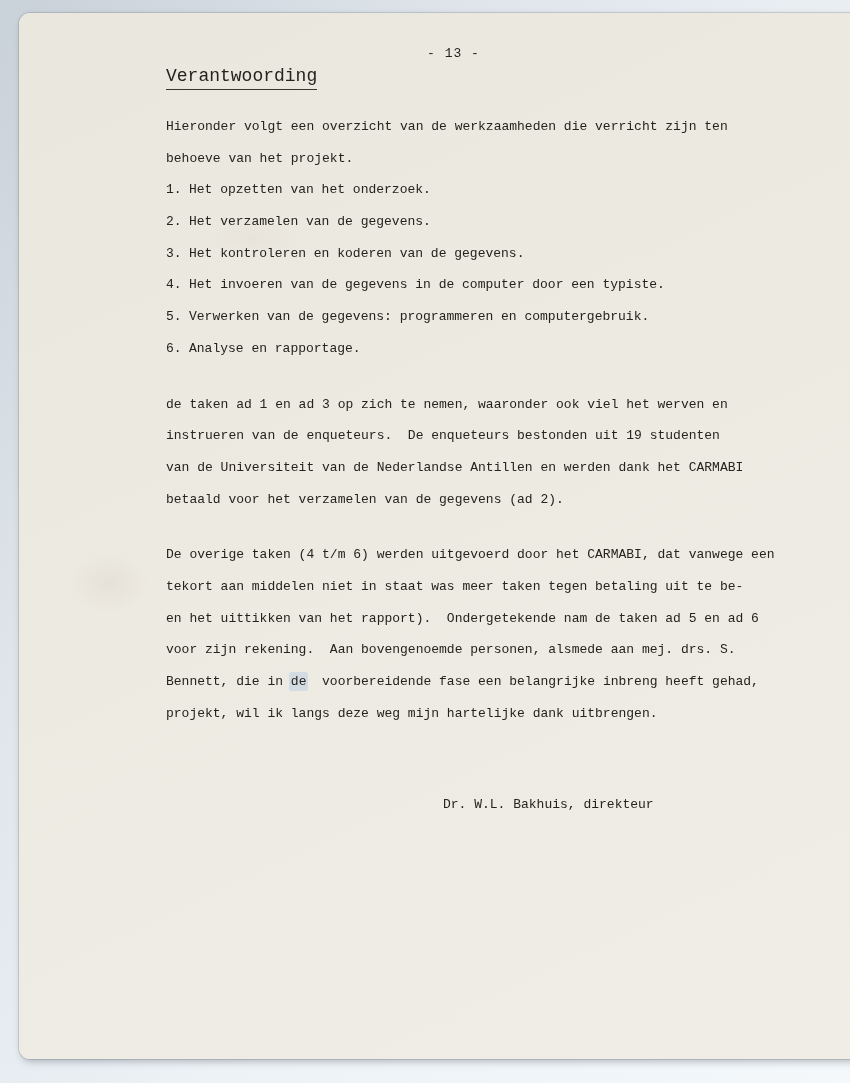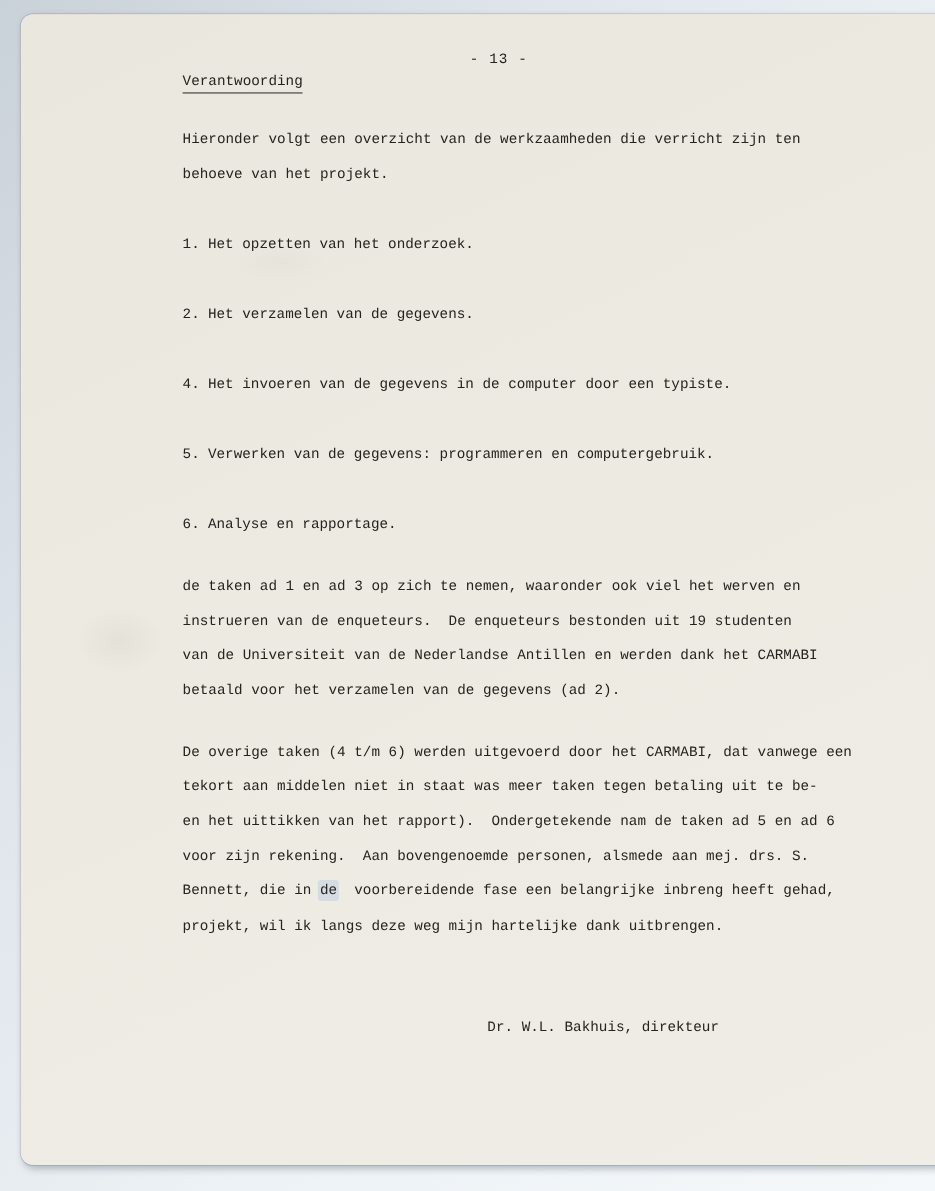--- a/index.html
+++ b/index.html
@@ -50,21 +50,21 @@
     font-family: "Liberation Mono", "DejaVu Sans Mono", monospace;
     font-size: 13px;
     color: #26231e;
     letter-spacing: 1px;
   }
   .heading {
     position: absolute;
     top: 53px;
     left: 147px;
     font-family: "Liberation Mono", "DejaVu Sans Mono", monospace;
-    font-size: 13px;
+    font-size: 18px;
     color: #26231e;
     border-bottom: 1px solid #3a372f;
     padding-bottom: 3px;
   }
   .content {
     position: absolute;
     top: 98px;
     left: 147px;
     width: 645px;
     font-family: "Liberation Mono", "DejaVu Sans Mono", monospace;
@@ -72,21 +72,20 @@
     line-height: 31.7px;
     color: #26231e;
   }
   .line {
     white-space: pre;
     height: 31.7px;
   }
   .list-row {
     white-space: pre;
     height: 31.7px;
-    margin-top: 32px;
   }
   .list-num {
     display: inline-block;
     width: 23px;
   }
   .para {
     margin-top: 24px;
   }
   .hl {
     background: rgba(170, 198, 228, 0.38);
@@ -114,20 +113,21 @@
     <div class="content">
 
       <div>
         <div class="line">Hieronder volgt een overzicht van de werkzaamheden die verricht zijn ten</div>
         <div class="line">behoeve van het projekt.</div>
       </div>
 
       <div>
         <div class="list-row"><span class="list-num">1.</span><span>Het opzetten van het onderzoek.</span></div>
         <div class="list-row"><span class="list-num">2.</span><span>Het verzamelen van de gegevens.</span></div>
+        <div class="list-row"><span class="list-num">3.</span><span>Het kontroleren en koderen van de gegevens.</span></div>
         <div class="list-row"><span class="list-num">4.</span><span>Het invoeren van de gegevens in de computer door een typiste.</span></div>
         <div class="list-row"><span class="list-num">5.</span><span>Verwerken van de gegevens: programmeren en computergebruik.</span></div>
         <div class="list-row"><span class="list-num">6.</span><span>Analyse en rapportage.</span></div>
       </div>
 
       <div class="para">
         <div class="line">de taken ad 1 en ad 3 op zich te nemen, waaronder ook viel het werven en</div>
         <div class="line">instrueren van de enqueteurs.  De enqueteurs bestonden uit 19 studenten</div>
         <div class="line">van de Universiteit van de Nederlandse Antillen en werden dank het CARMABI</div>
         <div class="line">betaald voor het verzamelen van de gegevens (ad 2).</div>

